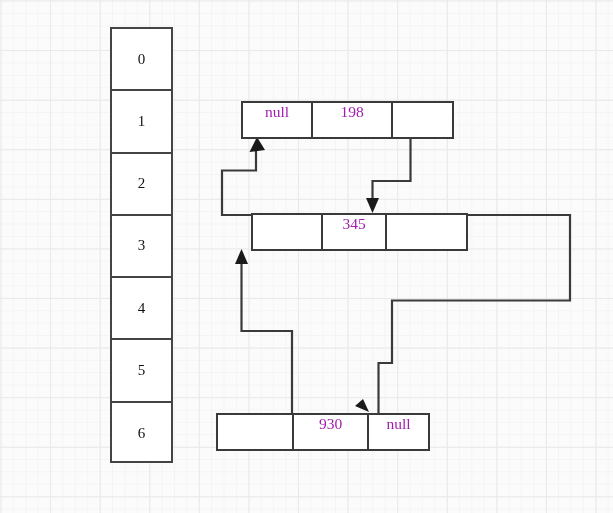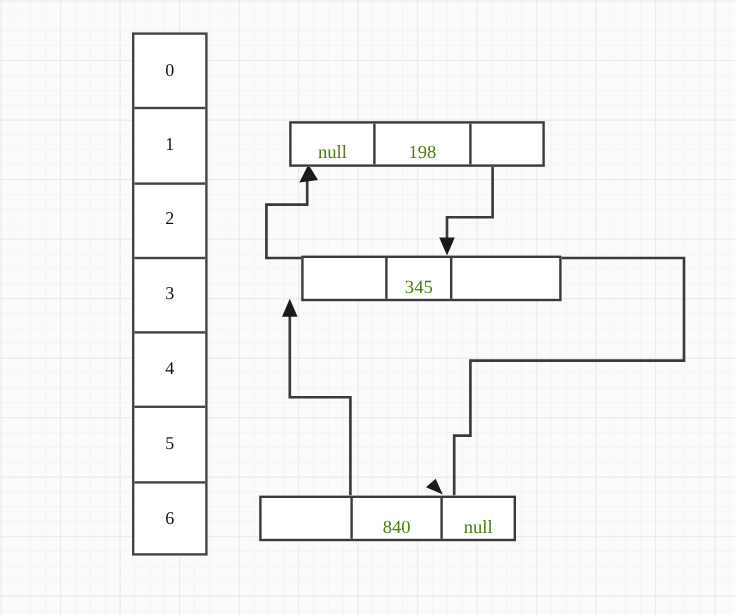--- a/index.html
+++ b/index.html
@@ -59,39 +59,39 @@
     height: 38px;
     box-sizing: border-box;
     border: 2px solid #3a3a3a;
     background: #ffffff;
     display: flex;
     z-index: 3;
   }
   .cell {
     box-sizing: border-box;
     display: flex;
-    align-items: flex-end;
+    align-items: flex-start;
     justify-content: center;
     font-size: 15.5px;
-    color: #4d7c0f;
+    color: #a21caf;
     border-right: 2px solid #3a3a3a;
     height: 100%;
   }
   .cell:last-child { border-right: none; }
 
   
   #node1 { left: 241px; top: 101px; width: 213px; }
   #node1 .c0 { width: 70px; }
   #node1 .c1 { width: 80px; }
   #node1 .c2 { width: 59px; }
 
   
   #node2 { left: 251px; top: 213px; width: 217px; }
   #node2 .c0 { width: 70px; }
-  #node2 .c1 { width: 54px; }
+  #node2 .c1 { width: 64px; }
   #node2 .c2 { width: 68px; }
 
   
   #node3 { left: 216px; top: 413px; width: 214px; }
   #node3 .c0 { width: 76px; }
   #node3 .c1 { width: 75px; }
   #node3 .c2 { width: 59px; }
 
   
   #wires {
@@ -178,20 +178,20 @@
     <div class="cell c2">
         <span></span>
       </div>
   </div>
 
   <div class="node" id="node3">
     <div class="cell c0">
         <span></span>
       </div>
     <div class="cell c1">
-        <span>840</span>
+        <span>930</span>
       </div>
     <div class="cell c2">
         <span>null</span>
       </div>
   </div>
 
 </div>
 
 </body></html>

